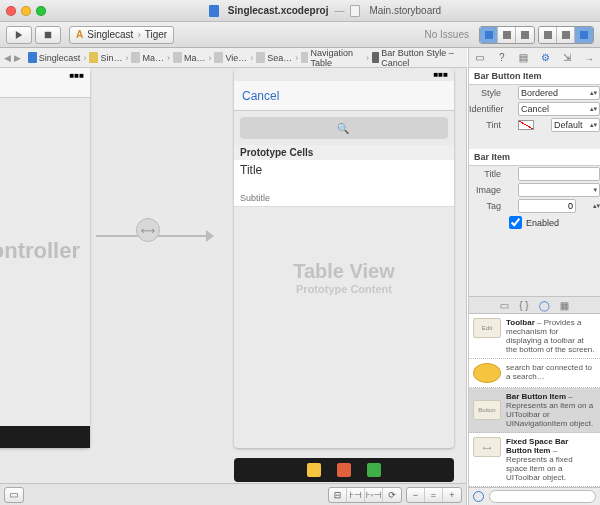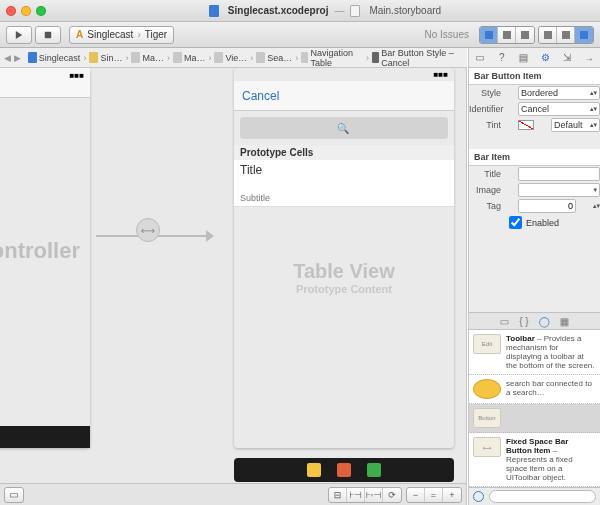--- a/index.html
+++ b/index.html
@@ -345,20 +345,21 @@
       <div class="libDesc"><b>Toolbar</b><span> – Provides a mechanism for displaying a toolbar at the bottom of the screen.</span></div>
     </div>
     <div class="libItem">
       <div class="libThumb" style="background:#f5c542;border-color:#d8a82e;border-radius:50%"></div>
       <div class="libDesc"><span>search bar connected to a search…</span></div>
     </div>
     <div class="libItem sel">
       <div class="libThumb">
           <span>Button</span>
         </div>
+      <div class="libDesc"><b>Bar Button Item</b><span> – Represents an item on a UIToolbar or UINavigationItem object.</span></div>
     </div>
     <div class="libItem">
       <div class="libThumb">⟷</div>
       <div class="libDesc"><b>Fixed Space Bar Button Item</b><span> – Represents a fixed space item on a UIToolbar object.</span></div>
     </div>
   </div>
   <div class="libFooter">
     <div class="circ"></div>
     <div class="srch"></div>
   </div>

